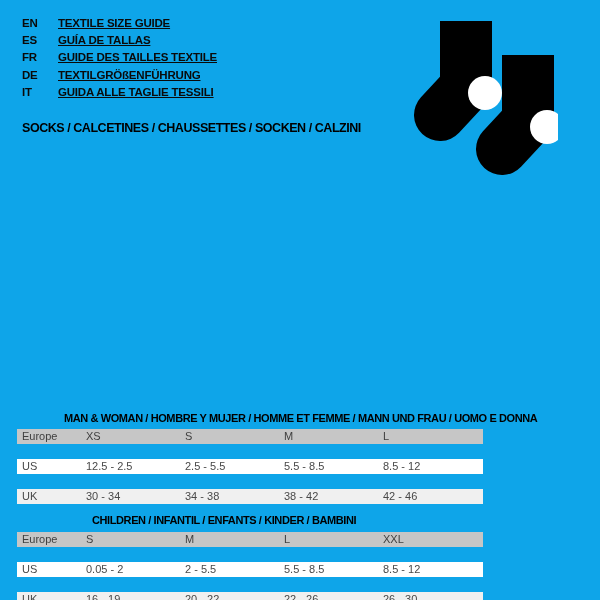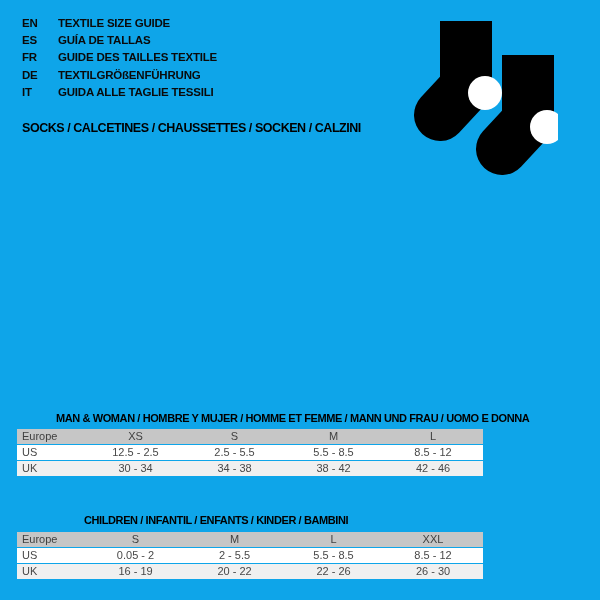--- a/index.html
+++ b/index.html
@@ -18,55 +18,55 @@
 
   
   .lang-list { position:absolute; left:22px; top:14px; }
   .lang-row { display:flex; height:17.4px; align-items:center; }
   .lang-code {
     width:36px; font-weight:bold; font-size:11.5px;
     letter-spacing:-0.2px; color:#0a0a0a;
   }
   .lang-label {
     font-weight:bold; font-size:11.5px;
-    letter-spacing:-0.2px; white-space:nowrap; color:#0a0a0a;
+    letter-spacing:-0.2px; white-space:nowrap; color:#0a0a0a;text-decoration:underline;
   }
 
   
   .category-line {
     position:absolute; left:22px; top:109px;
     font-weight:bold; font-size:12.5px;
     letter-spacing:-0.45px; white-space:nowrap; color:#000;margin-top:12px;
   }
 
   
   .icon-wrap { position:absolute; left:408px; top:11px; width:150px; height:170px; }
 
   
   .table-title {
-    position:absolute; left:22px;
+    position:absolute; left:30px;
     font-weight:bold; font-size:11px;
     letter-spacing:-0.4px; white-space:nowrap; color:#000;padding-left:34px;
   }
   .t1-title { top:412px; }
   .t2-title { top:514px;margin-left:28px; }
 
   .size-table {
     position:absolute; left:17px; width:466px;
     font-size:11px; color:#484848;
   }
   .t1 { top:429px; }
   .t2 { top:532px; }
 
-  .t-row { display:flex; height:15px; line-height:15px; margin-bottom:1px; }
+  .t-row { display:flex; height:15px; line-height:15px; margin-bottom:15px; }
   .t-head { background:#c6c6c6; color:#3f3f3f; }
   .t-mid  { background:#ffffff; }
   .t-alt  { background:#f0f0f0; }
 
-  .c  { width:99px; text-align:center; }
+  .c  { width:99px; }
   .c:last-child { flex:1; }
   .c0 {
     width:69px; flex:0 0 69px; text-align:left;
     padding-left:5px; box-sizing:border-box;
   }
 </style>
 </head>
 <body>
 
 <div class="canvas">

